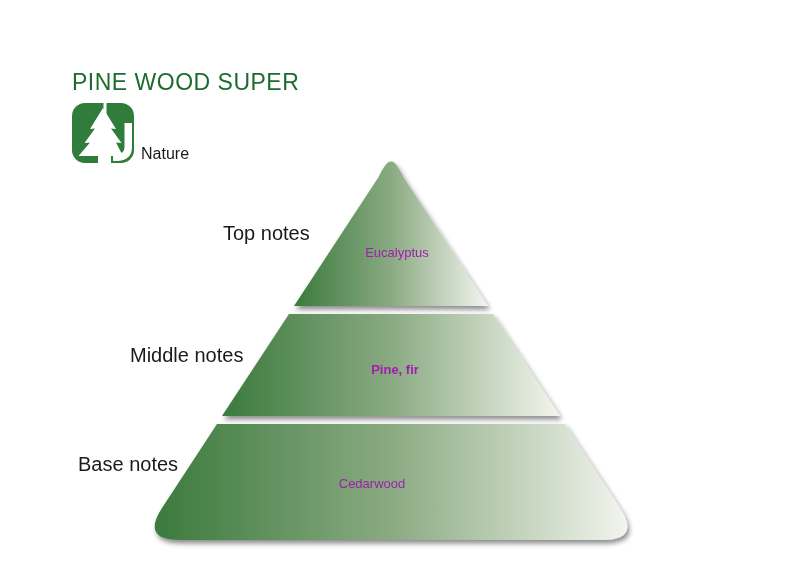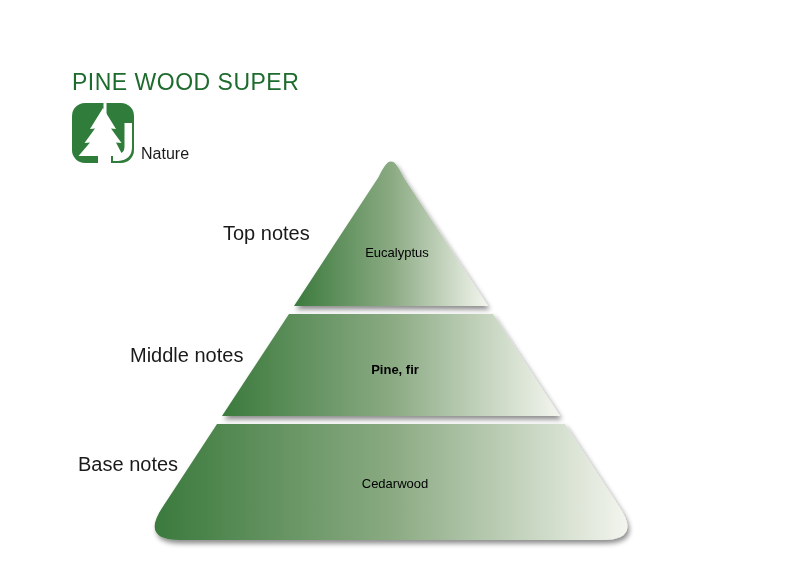--- a/index.html
+++ b/index.html
@@ -21,25 +21,25 @@
   }
   .brand-icon{position:absolute;left:72px;top:103px;width:62px;height:60px;display:block;}
   .brand-label{position:absolute;left:141px;top:140px;font-size:16px;line-height:28px;color:var(--text-dark);}
   .pyramid-svg{position:absolute;left:0;top:0;width:800px;height:566px;}
   .side-label{position:absolute;font-size:20px;line-height:23px;color:var(--text-dark);white-space:nowrap;}
   .side-label.top{left:223px;top:222px;}
   .side-label.middle{left:130px;top:344px;}
   .side-label.base{left:78px;top:453px;}
   .tier-text{
     position:absolute;transform:translateX(-50%);font-size:13px;line-height:15px;
-    color:#000000;white-space:nowrap;
+    color:#a21caf;white-space:nowrap;
   }
   .tier-text.t1{left:397px;top:245px;}
   .tier-text.t2{left:395px;top:362px;font-weight:bold;}
-  .tier-text.t3{left:395px;top:476px;}
+  .tier-text.t3{left:372px;top:476px;}
 </style>
 </head>
 <body>
 
 <div class="canvas">
 
   <div class="page-title">PINE WOOD SUPER</div>
 
   <svg class="brand-icon" viewBox="0 0 62 60" aria-hidden="true">
     <rect x="0" y="0" width="62" height="60" rx="13" style="fill:var(--icon-bg)"></rect>

